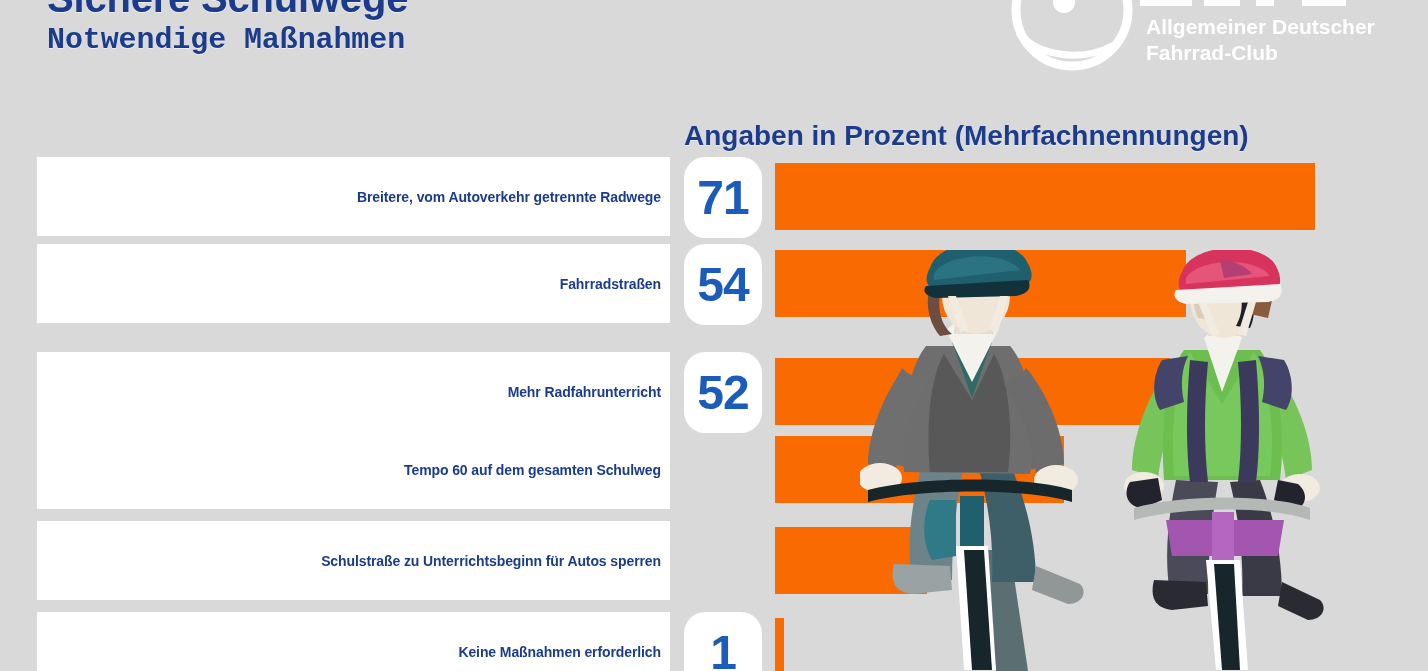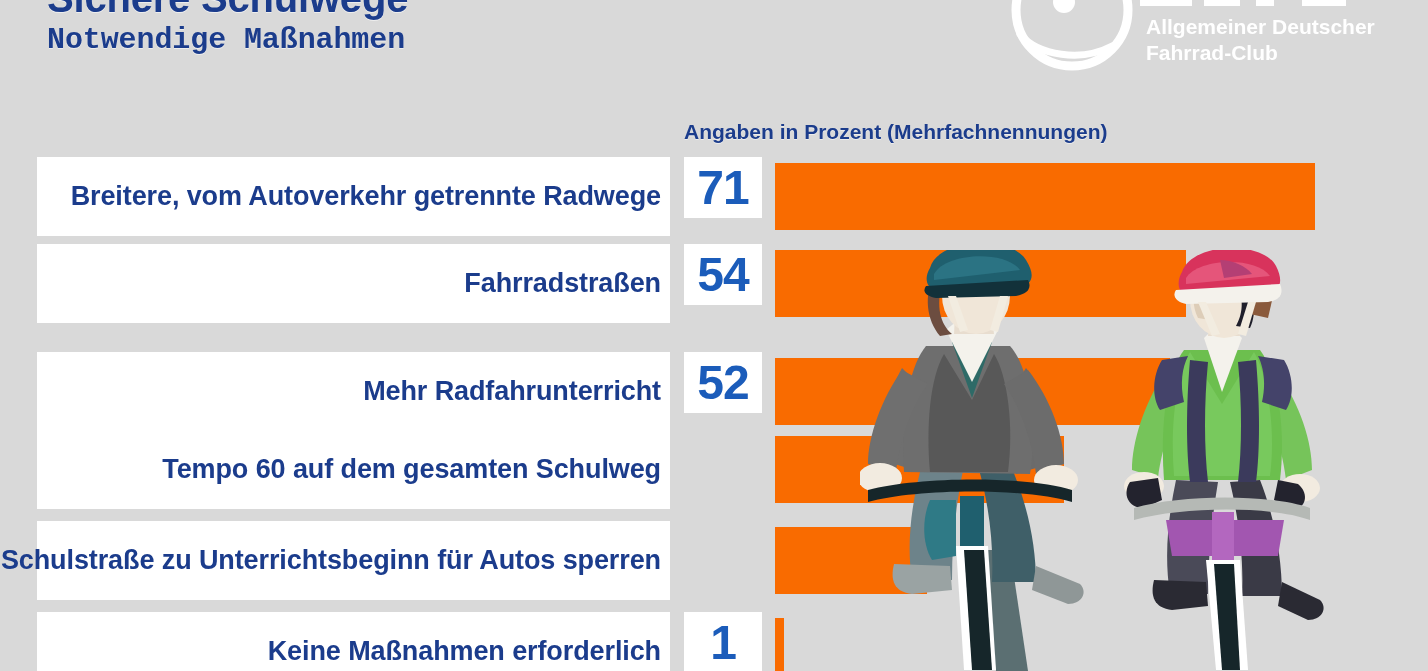--- a/index.html
+++ b/index.html
@@ -23,43 +23,43 @@
     line-height:36px;white-space:nowrap;margin-top:2px;
     text-shadow:0 1px 0 rgba(255,255,255,.55);
     font-family:Liberation Mono, monospace;
   }
 
   .logo{position:absolute;right:38px;top:-48px;z-index:6;height:130px;}
   .logo svg{display:block;}
 
   .units-label{
     position:absolute;left:684px;top:120px;z-index:6;
-    font-size:21px;font-weight:bold;color:#1b3c8c;white-space:nowrap;
+    font-size:28px;font-weight:bold;color:#1b3c8c;white-space:nowrap;
     text-shadow:0 1px 0 rgba(255,255,255,.5);
   }
 
   
   .rows{position:absolute;left:0;top:0;width:1428px;height:671px;}
   .row{position:absolute;left:0;width:1428px;height:79px;}
 
   .label-box{
     position:absolute;left:37px;top:0;width:633px;height:79px;
     background:#ffffff;box-sizing:border-box;
     display:flex;align-items:center;justify-content:flex-end;
     padding-right:9px;
   }
   .label-text{
-    font-size:27px;font-weight:bold;color:#1b3c8c;white-space:nowrap;
+    font-size:14px;font-weight:bold;color:#1b3c8c;white-space:nowrap;
     letter-spacing:-0.1px;
   }
 
   .value-box{
-    position:absolute;left:684px;top:0;width:78px;height:61px;
+    position:absolute;left:684px;top:0;width:78px;height:81px;
     background:#ffffff;box-sizing:border-box;
-    display:flex;align-items:center;justify-content:center;
+    display:flex;align-items:center;justify-content:center;border-radius:21px;
   }
   .value-text{
     font-size:48px;font-weight:bold;color:#1b5cba;line-height:48px;
     letter-spacing:-1px;
   }
 
   .bar-track{position:absolute;left:775px;top:6px;height:67px;width:640px;}
   .bar{position:absolute;left:0;top:0;height:67px;background:#f96b00;}
 
   

